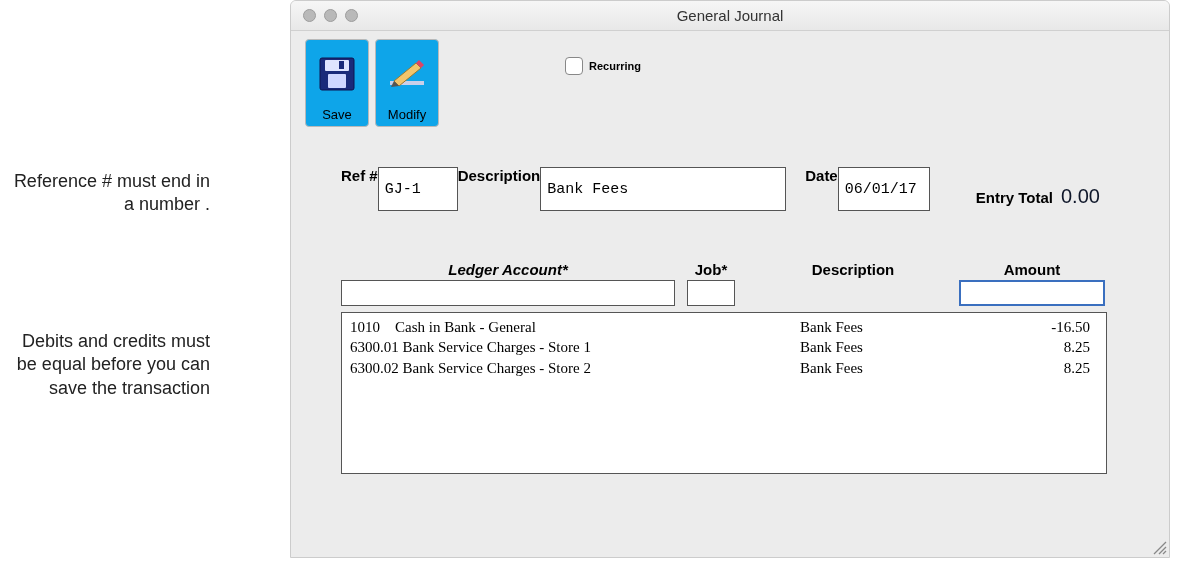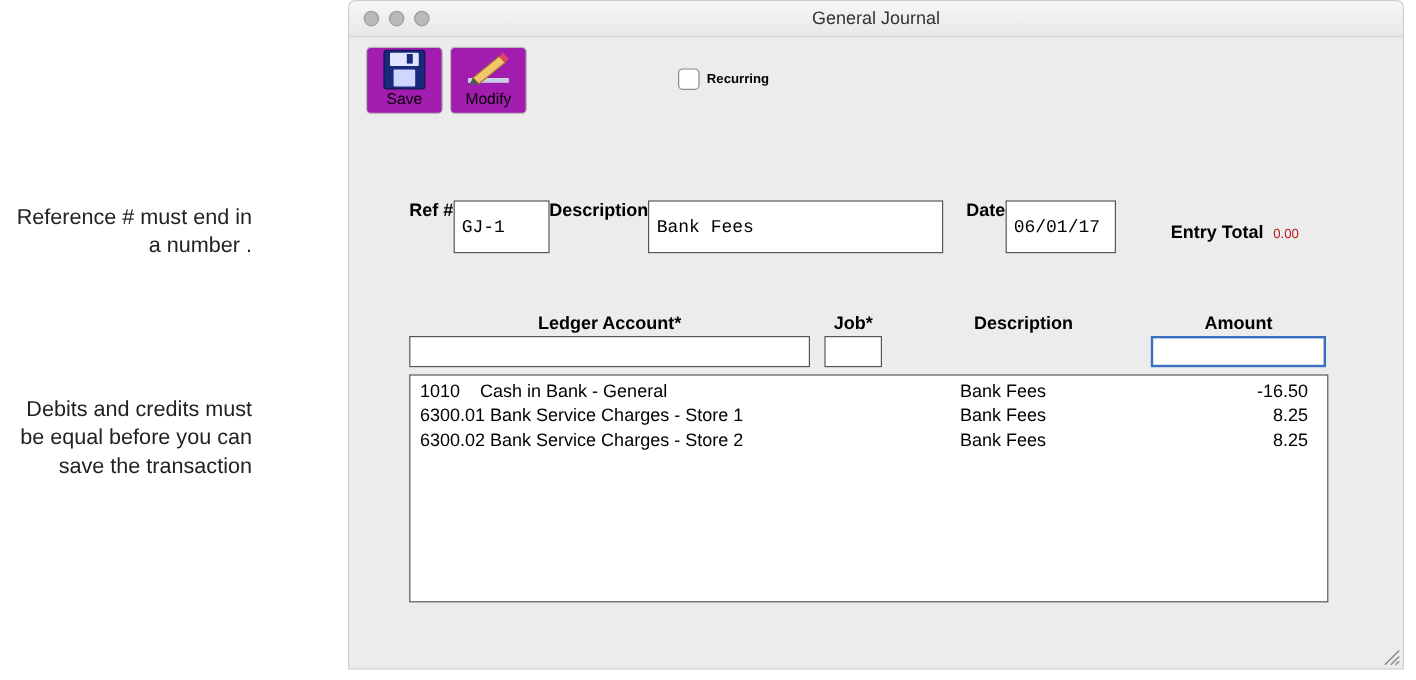--- a/index.html
+++ b/index.html
@@ -70,22 +70,22 @@
 
   .toolbar {
     display: flex;
     align-items: flex-start;
     padding: 8px 14px 0 14px;
     gap: 0;
     height: 86px;
   }
   .tool-btn {
     width: 64px;
-    height: 56px;
-    background: #a21caf;
+    height: 88px;
+    background: #0ea5e9;
     border: 1px solid #b9b9b9;
     border-radius: 4px;
     display: flex;
     flex-direction: column;
     align-items: center;
     justify-content: flex-end;
     cursor: pointer;
     font-size: 13px;
     padding-bottom: 4px;
     margin-right: 6px;
@@ -135,32 +135,32 @@
   .date-col .hinput { width: 92px; text-align: left; }
   .entry-total {
     margin-left: 46px;
     display: flex;
     align-items: baseline;
     gap: 8px;
     height: 26px;
     align-self: flex-end;
   }
   .entry-total-label { font-weight: 700; font-size: 15px; }
-  .entry-total-value { font-size: 11px; color: #b91c1c; }
+  .entry-total-value { font-size: 20px; color: #0f172a; }
 
   .grid-area {
     margin-top: 50px;
   }
   .grid-headers {
     display: flex;
     font-weight: 700;
     font-size: 15px;
   }
   .gh { text-align: center; }
-  .gh-ledger { width: 334px; }
+  .gh-ledger { width: 334px; font-style: italic; }
   .gh-job { width: 72px; }
   .gh-desc { width: 212px; }
   .gh-amount { width: 146px; }
 
   .grid-input-row {
     display: flex;
     margin-top: 2px;
   }
   .gin {
     border: 1.5px solid #555;
@@ -170,23 +170,23 @@
   .gin-ledger { width: 334px; }
   .gin-job { width: 48px; margin-left: 12px; }
   .gin-desc-gap { width: 224px; }
   .gin-amount { width: 146px; border: 2px solid #3a6fbf; background:#fff; height:26px; }
 
   .grid-body {
     border: 1.5px solid #555;
     background: #fff;
     margin-top: 6px;
     width: 766px;
-    height: 190px;
+    height: 162px;
     padding: 4px 8px;
-    font-family: Liberation Sans, sans-serif;
+    font-family: Liberation Serif, serif;
     font-size: 15px;
     overflow: auto;
   }
   .grid-row {
     display: flex;
     white-space: pre;
     line-height: 1.35;
   }
   .gr-ledger { width: 410px; }
   .gr-job { width: 40px; }

